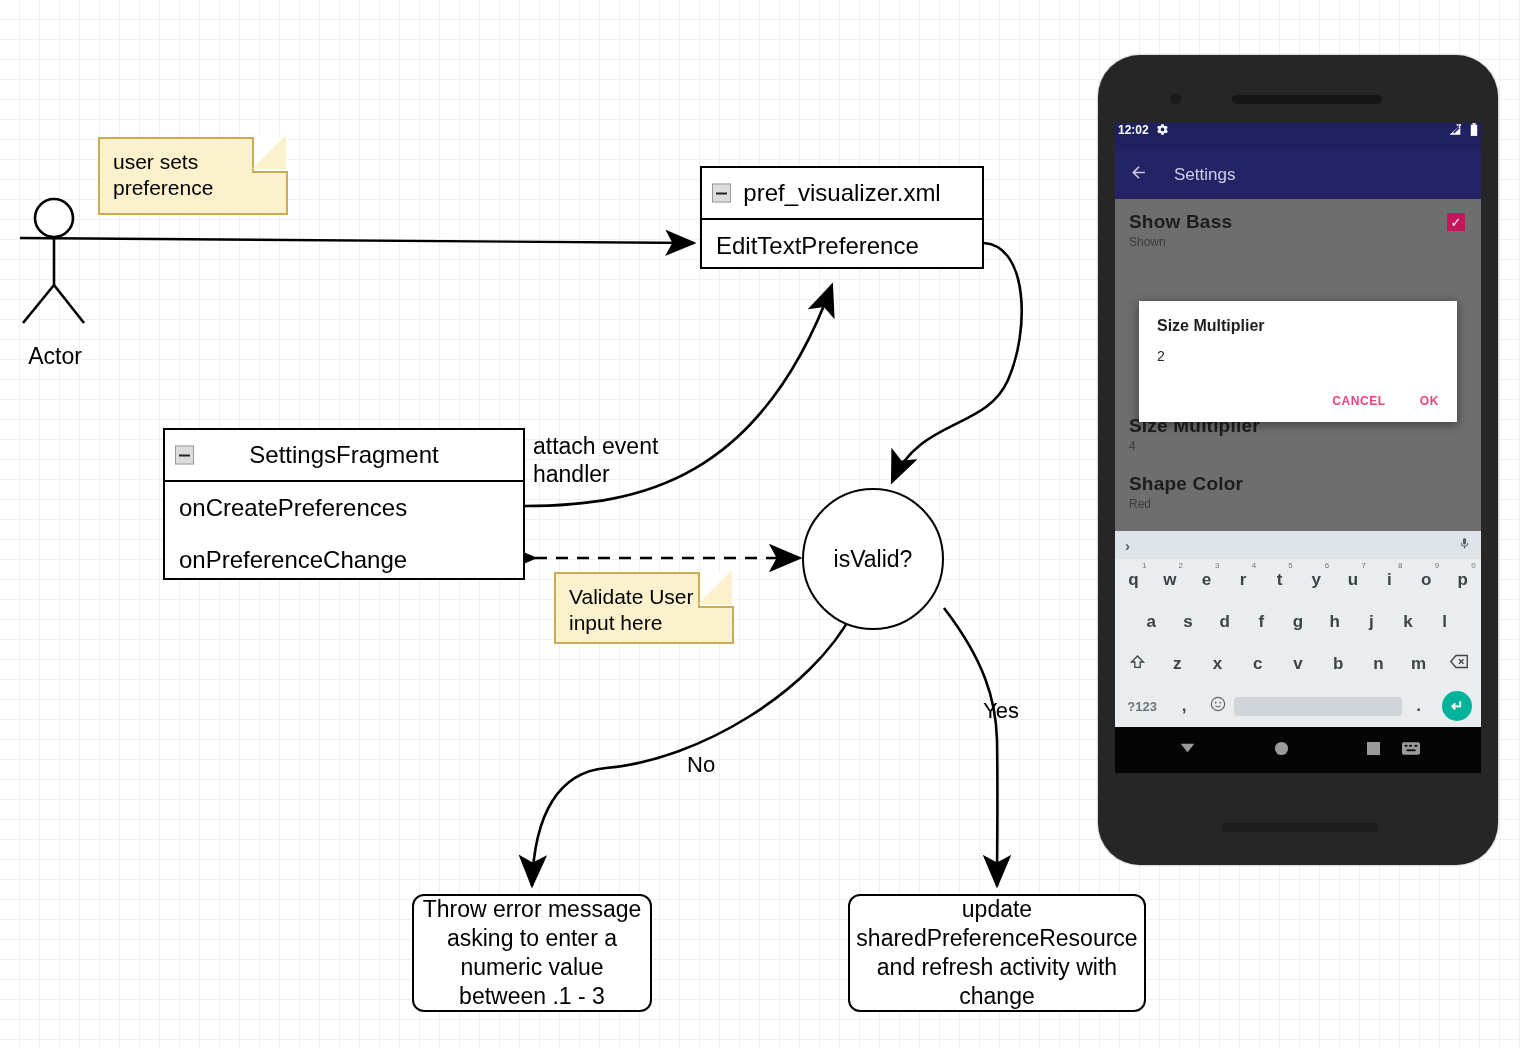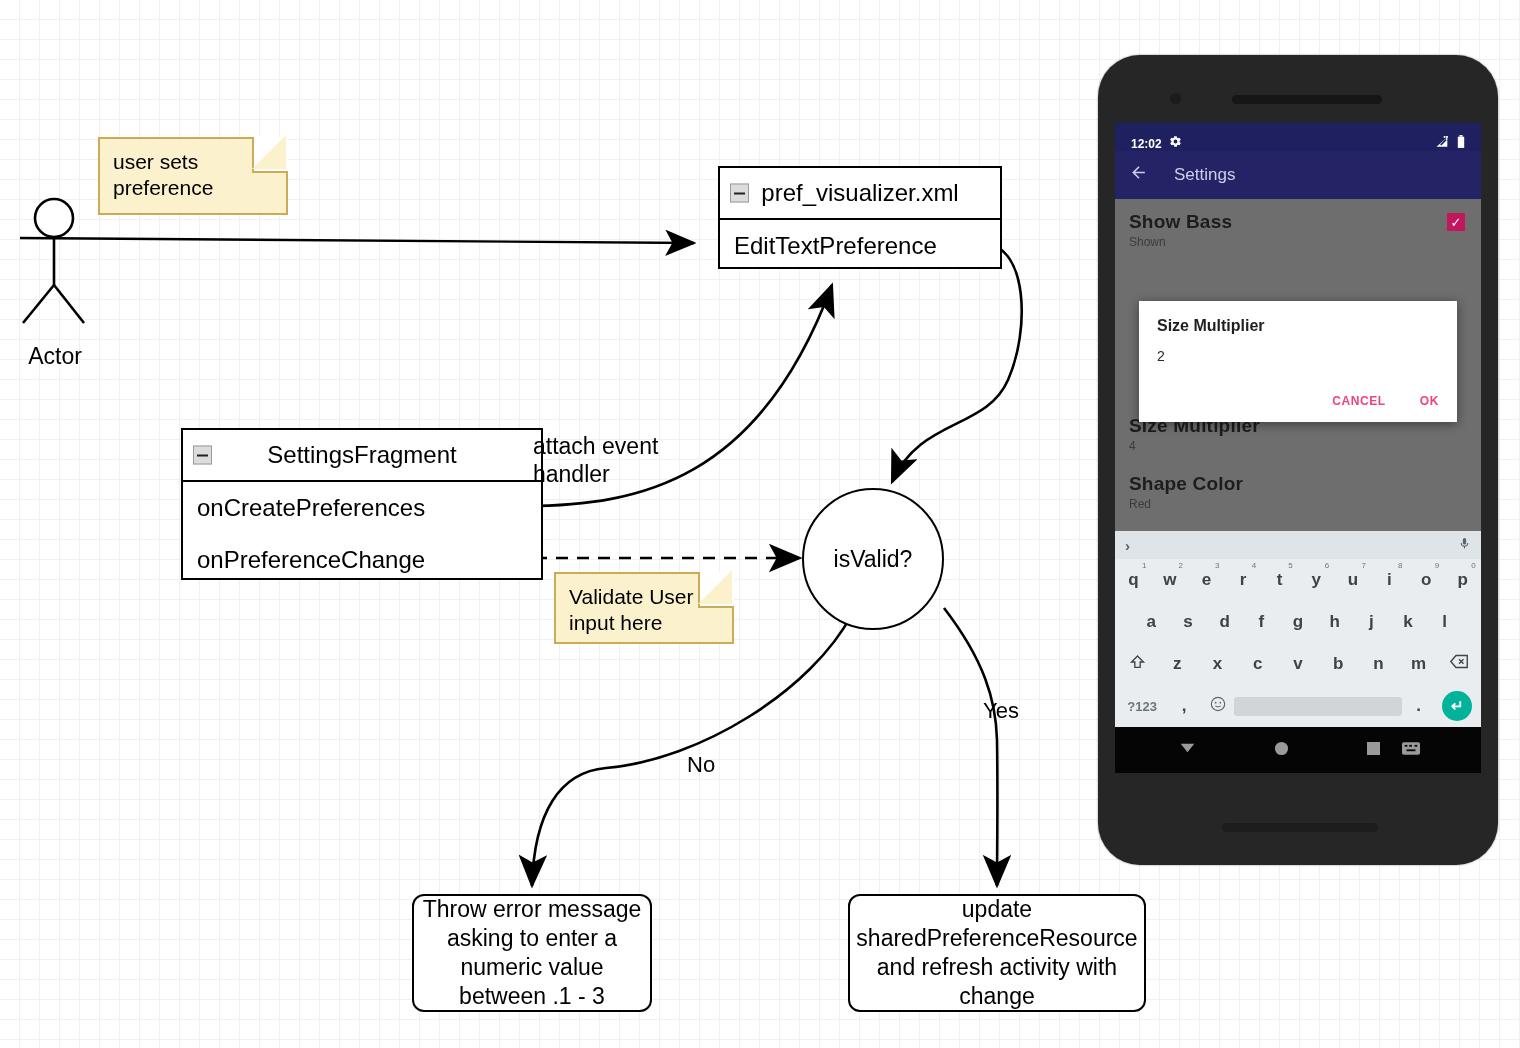--- a/index.html
+++ b/index.html
@@ -31,21 +31,21 @@
     position:absolute;right:-2px;top:-2px;width:34px;height:34px;
     background:#ffffff;
     border-left:2px solid #cbab53;border-bottom:2px solid #cbab53;
     transform-origin:top right;
   }
   .note .fold::after{
     content:"";position:absolute;left:-2px;top:-2px;width:0;height:0;
     border-left:34px solid transparent;border-bottom:34px solid #fcf1cd;
   }
 
-  .cls{position:absolute;background:#fff;border:2px solid #000;box-sizing:border-box;margin-left:18px;}
+  .cls{position:absolute;background:#fff;border:2px solid #000;box-sizing:border-box;}
   .cls-hdr{
     position:relative;border-bottom:2px solid #000;height:50px;
     display:flex;align-items:center;justify-content:center;
     font-size:24px;color:#000;
   }
   .cls-row{
     height:52px;display:flex;align-items:center;
     padding-left:14px;font-size:24px;color:#000;box-sizing:border-box;
   }
   .minus-icon{
@@ -73,22 +73,22 @@
   .phone-body{
     position:absolute;inset:0;background:#262626;border-radius:42px;
     box-shadow:0 0 2px rgba(0,0,0,.5);
   }
   .cam{position:absolute;left:72px;top:38px;width:11px;height:11px;border-radius:50%;background:#1b1b1b;}
   .grill-top{position:absolute;left:134px;top:40px;width:150px;height:9px;border-radius:5px;background:#161616;}
   .grill-bot{position:absolute;left:124px;top:768px;width:156px;height:9px;border-radius:5px;background:#1d1d1d;}
   .screen{position:absolute;left:17px;top:68px;width:366px;height:650px;background:#6e6e6e;overflow:hidden;}
 
   .statusbar{
-    height:28px;background:#1f2060;display:flex;align-items:flex-end;
-    padding:0 16px;color:#fff;font-size:12px;font-weight:bold;gap:7px;
+    height:28px;background:#1f2060;display:flex;align-items:flex-start;
+    padding:0 3px;color:#fff;font-size:12px;font-weight:bold;gap:7px;
   }
   .sb-right{margin-left:auto;display:flex;align-items:center;gap:7px;}
   .appbar{
     height:48px;background:#232366;display:flex;align-items:center;
     padding-left:14px;gap:26px;color:#cfcfe8;font-size:17px;
   }
   .settings-list{background:#6e6e6e;}
   .pref-row{padding:12px 14px 8px 14px;position:relative;}
   .pref-title{font-size:19px;color:#1d1d1d;font-weight:bold;letter-spacing:.2px;}
   .pref-sum{font-size:12px;color:#3c3c3c;margin-top:2px;}

